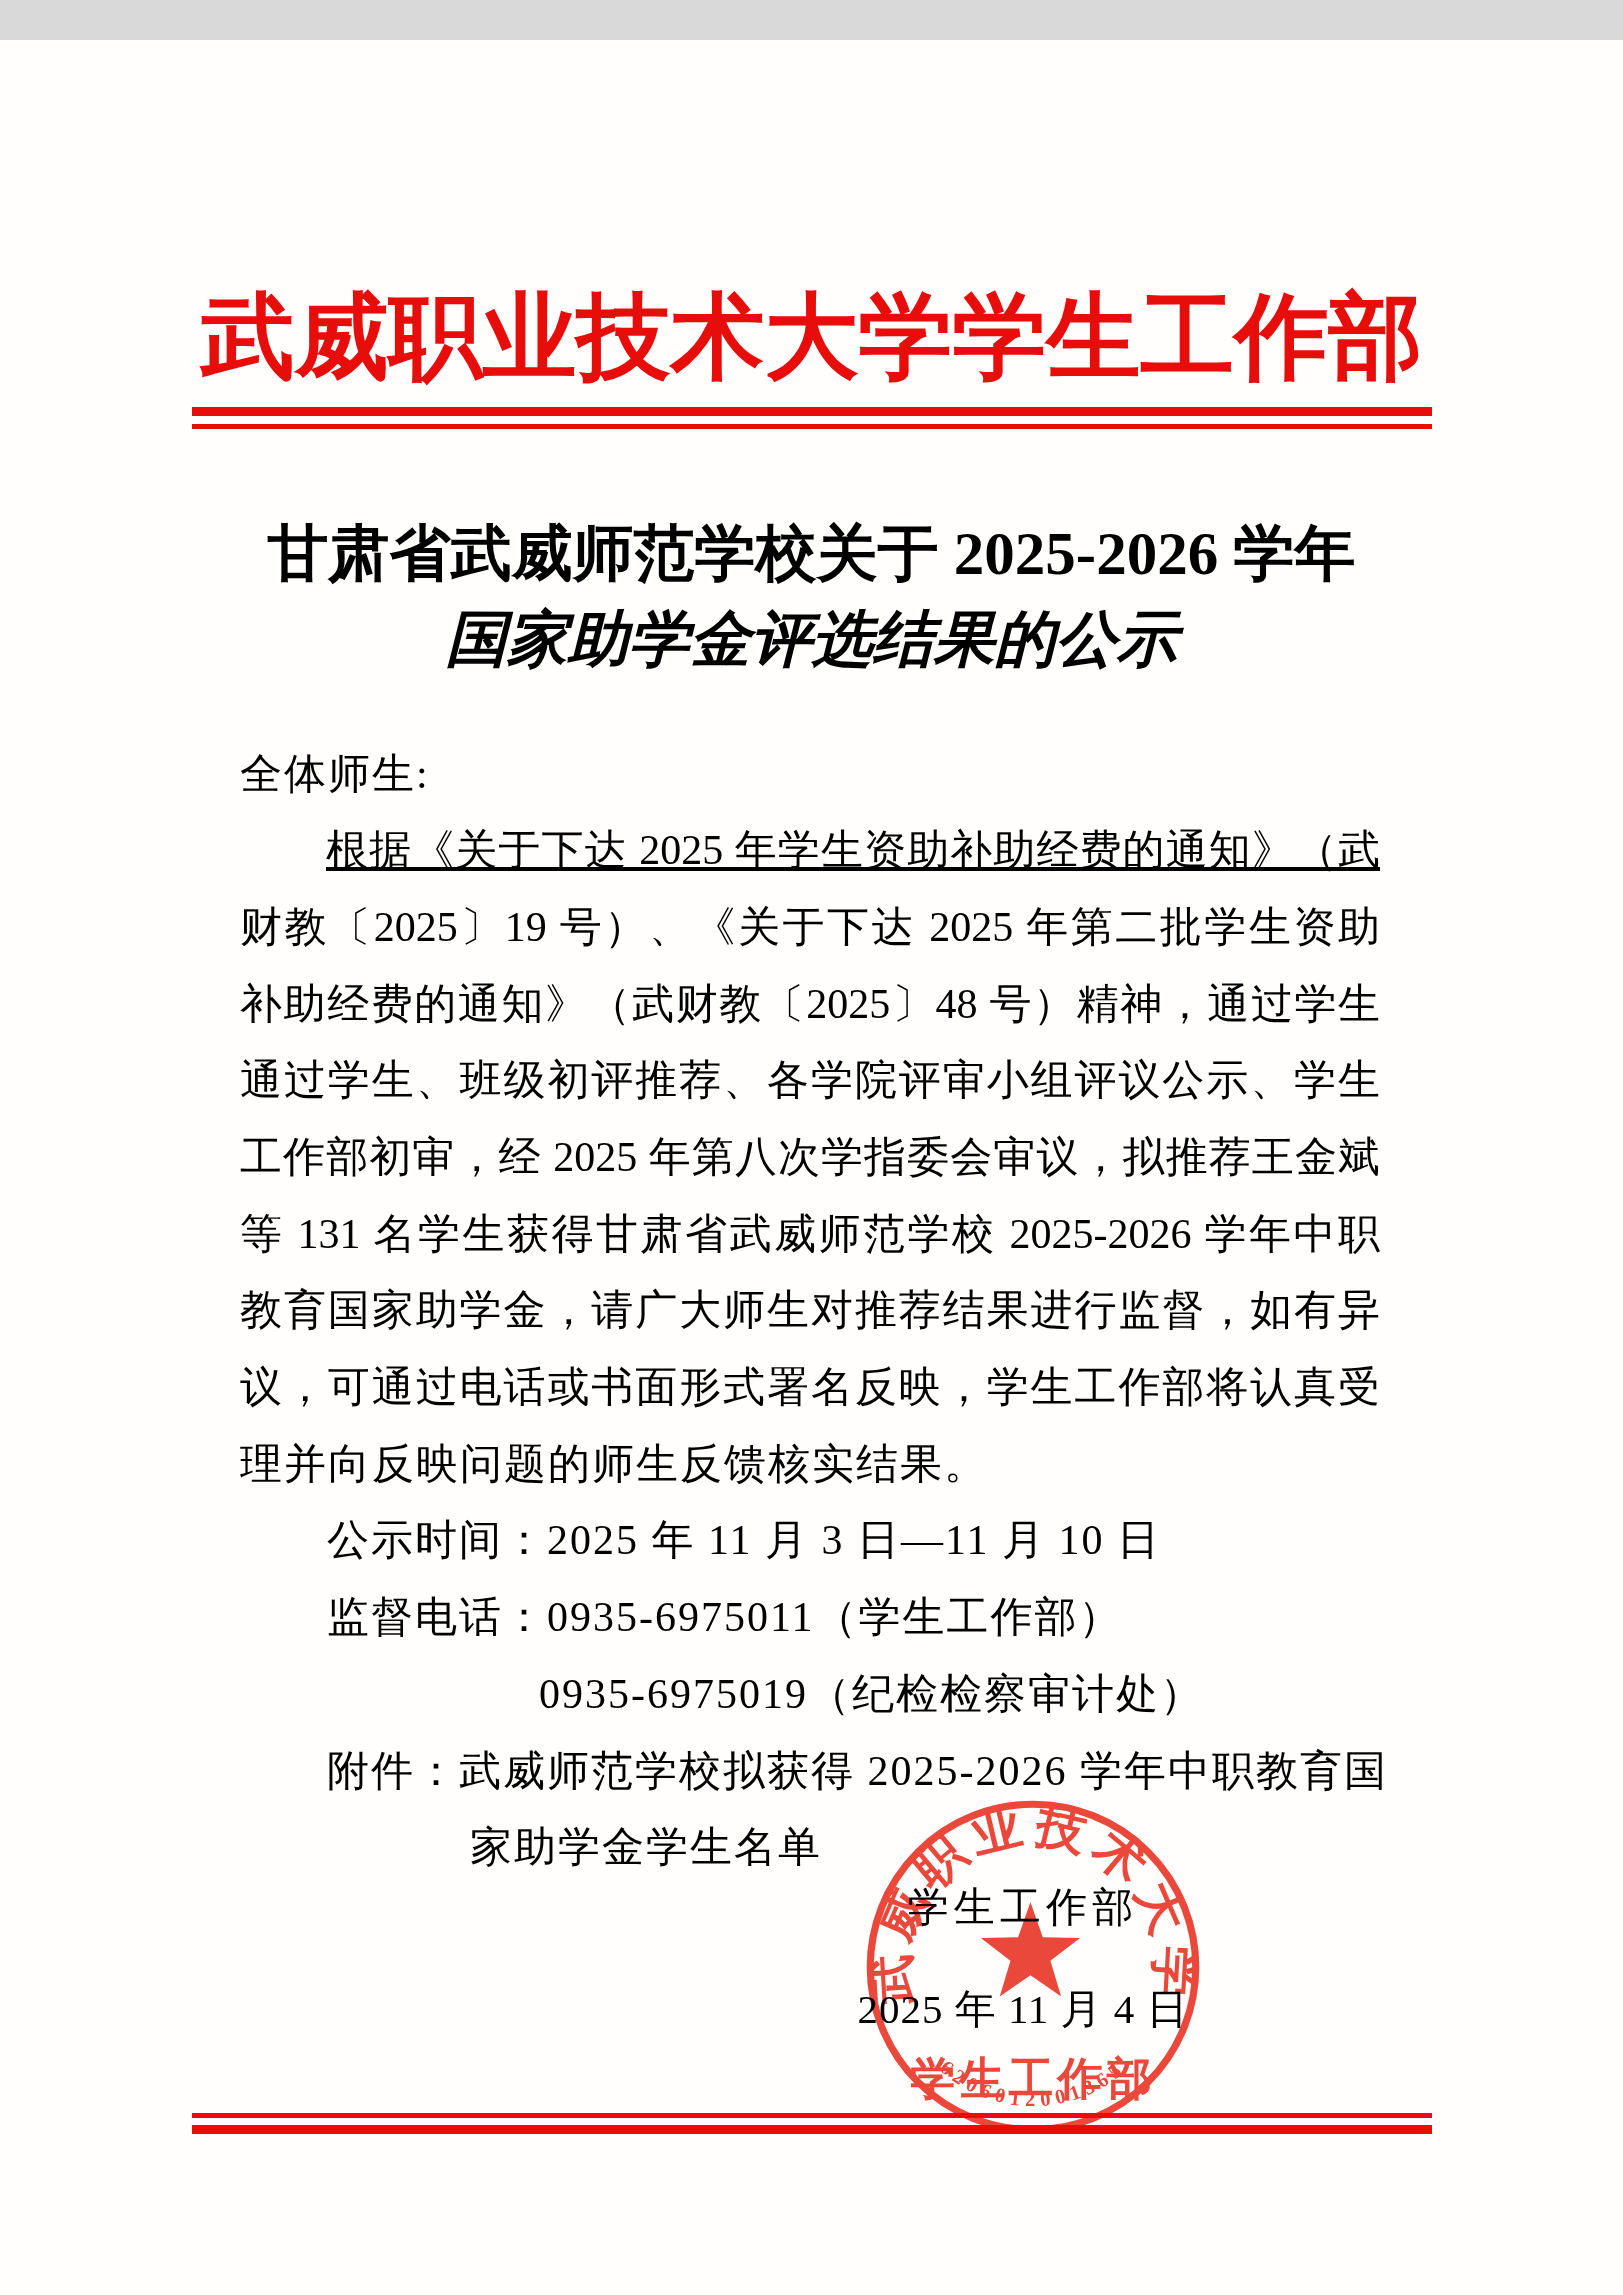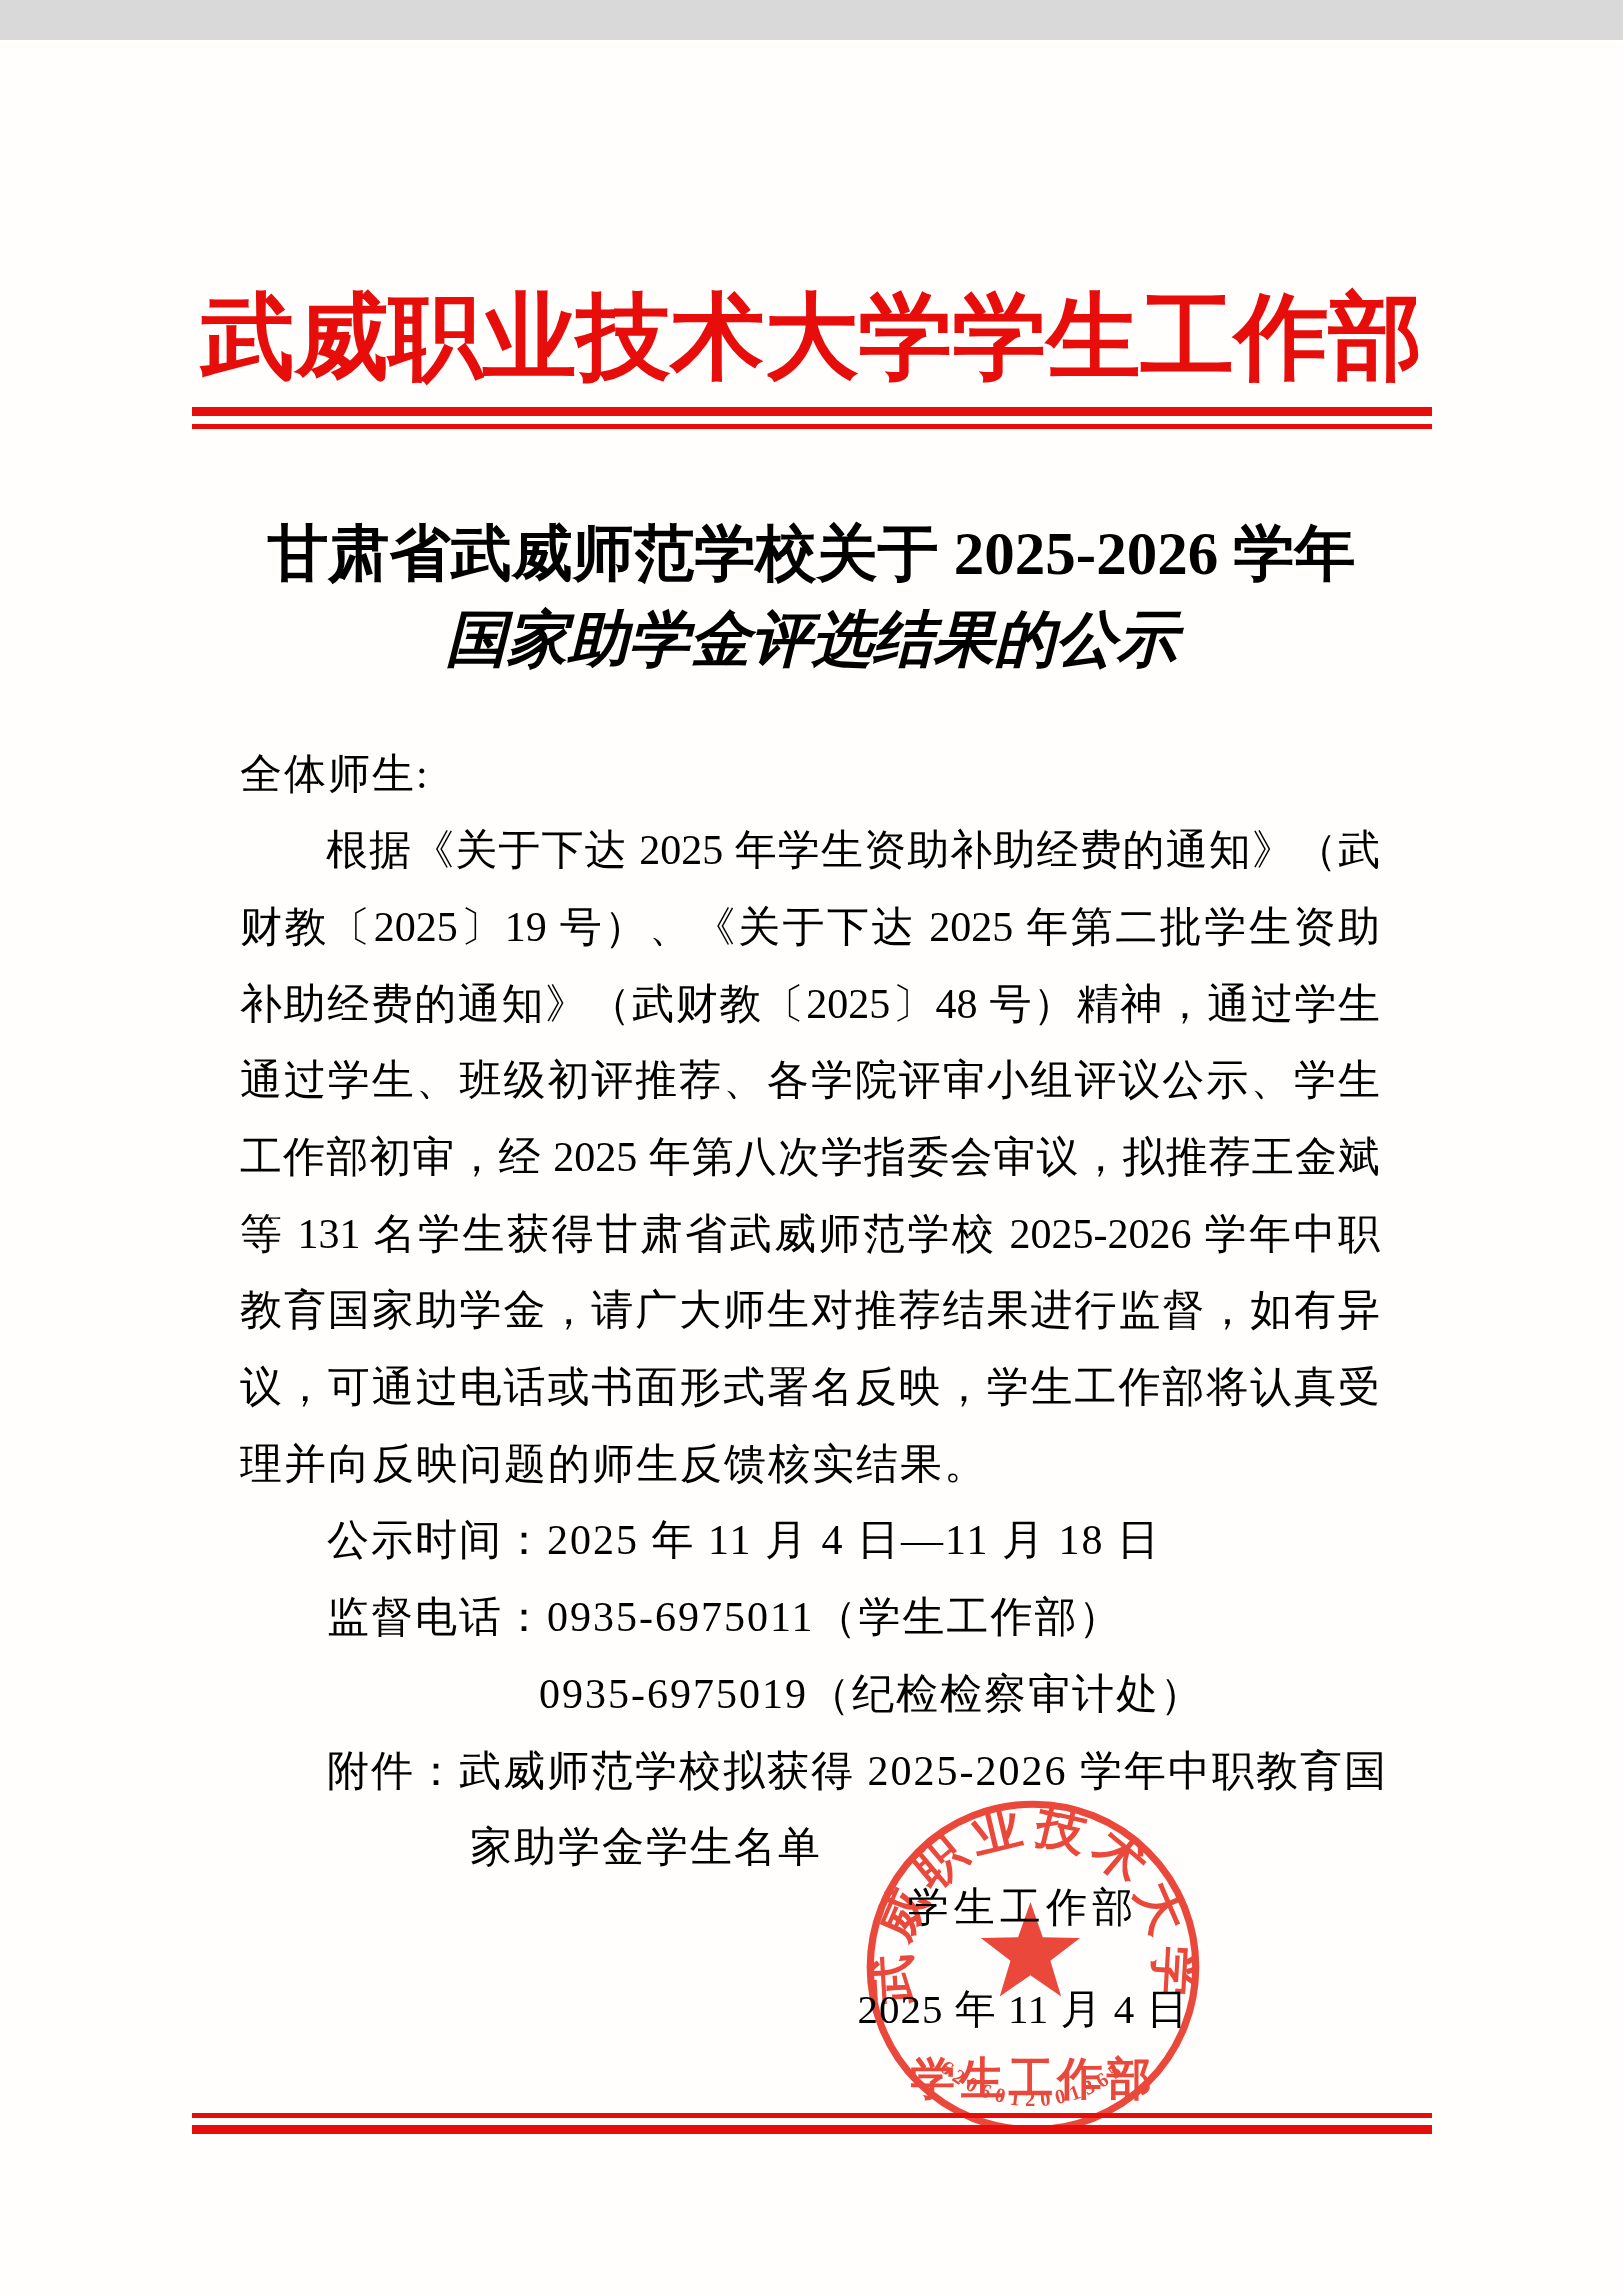--- a/index.html
+++ b/index.html
@@ -45,21 +45,21 @@
     white-space:nowrap;
   }
   .just{
     white-space:normal;
     text-align:justify;
     text-align-last:justify;
     text-justify:inter-character;
     letter-spacing:0;
   }
   .bl0{top:710px;}
-  .bl1{top:786px;text-indent:86px;}
+  .bl1{top:786px;text-indent:86px;text-decoration:underline;}
   .bl2{top:863px;}
   .bl3{top:940px;}
   .bl4{top:1016px;}
   .bl5{top:1093px;font-family:Liberation Serif, serif;}
   .bl6{top:1170px;}
   .bl7{top:1246px;}
   .bl8{top:1323px;}
   .bl9{top:1400px;}
   .bl10{top:1476px;left:327px;width:1053px;}
   .bl11{top:1553px;left:327px;width:1053px;}
@@ -98,21 +98,21 @@
   <div class="body-line bl0">全体师生:</div>
   <div class="body-line bl1 just">根据《关于下达 2025 年学生资助补助经费的通知》（武</div>
   <div class="body-line bl2 just">财教〔2025〕19 号）、《关于下达 2025 年第二批学生资助</div>
   <div class="body-line bl3 just">补助经费的通知》（武财教〔2025〕48 号）精神，通过学生</div>
   <div class="body-line bl4 just">通过学生、班级初评推荐、各学院评审小组评议公示、学生</div>
   <div class="body-line bl5 just">工作部初审，经 2025 年第八次学指委会审议，拟推荐王金斌</div>
   <div class="body-line bl6 just">等 131 名学生获得甘肃省武威师范学校 2025-2026 学年中职</div>
   <div class="body-line bl7 just">教育国家助学金，请广大师生对推荐结果进行监督，如有异</div>
   <div class="body-line bl8 just">议，可通过电话或书面形式署名反映，学生工作部将认真受</div>
   <div class="body-line bl9">理并向反映问题的师生反馈核实结果。</div>
-  <div class="body-line bl10">公示时间：2025 年 11 月 4 日—11 月 18 日</div>
+  <div class="body-line bl10">公示时间：2025 年 11 月 3 日—11 月 10 日</div>
   <div class="body-line bl11">监督电话：0935-6975011（学生工作部）</div>
   <div class="body-line bl12">0935-6975019（纪检检察审计处）</div>
   <div class="body-line bl13">附件：武威师范学校拟获得 2025-2026 学年中职教育国</div>
   <div class="body-line bl14">家助学金学生名单</div>
 
   <svg class="seal" viewBox="-340 -340 680 680" xmlns="http://www.w3.org/2000/svg">
     <defs>
       <path id="arcTop" d="M -220.3,102.7 A 243 243 0 1 1 220.3,102.7" fill="none"></path>
       <path id="arcBottom" d="M -222.8,156 A 272 272 0 0 0 222.8,156" fill="none"></path>
     </defs>

